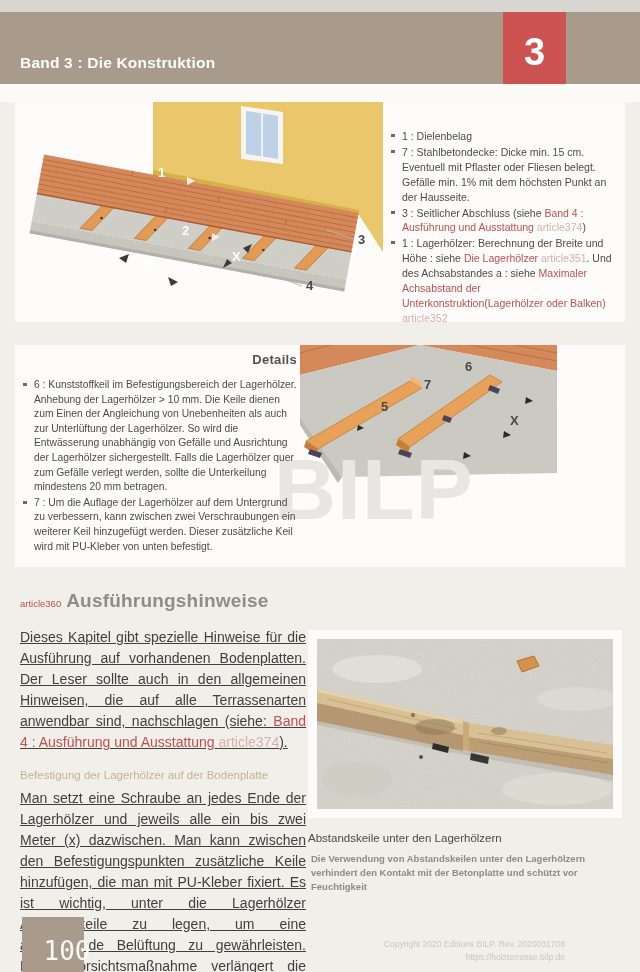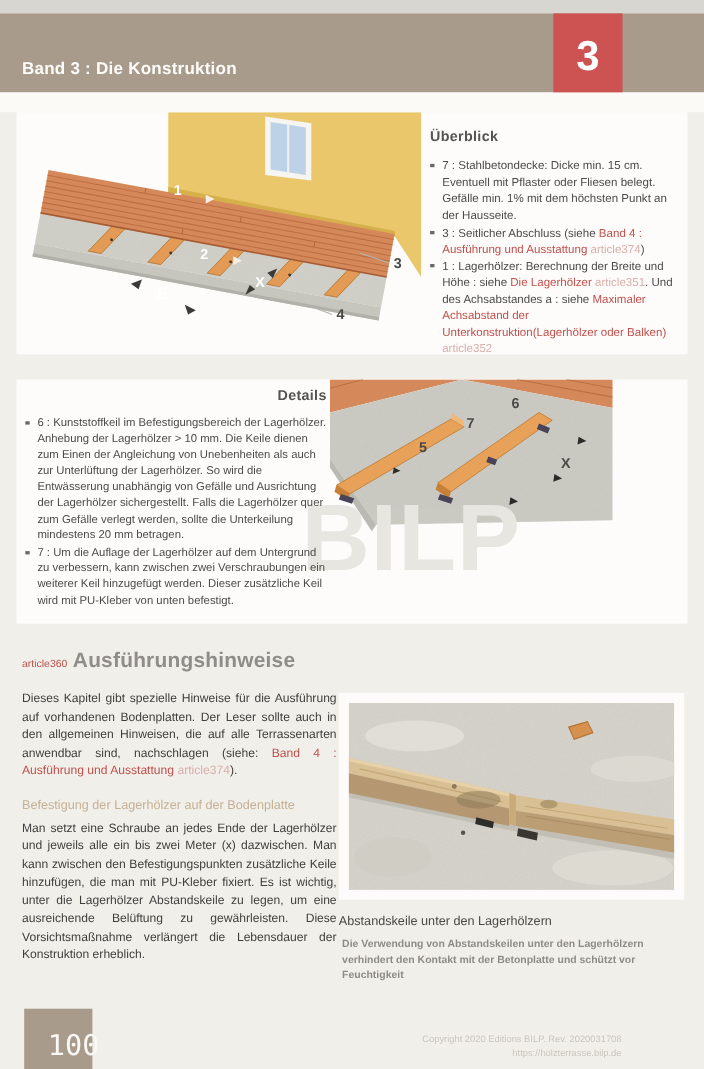--- a/index.html
+++ b/index.html
@@ -34,21 +34,21 @@
   .details-col li { font-size:10.3px; }
   .seg-link { color:#c0514e; }
   .seg-ref  { color:#d9aeab; }
   
   .watermark { position:absolute; left:274px; top:434px; z-index:5; pointer-events:none;
     font-size:86px; font-weight:bold; color:#e8e6e1; letter-spacing:1px; line-height:1; }
   
   .article-sec { position:absolute; left:20px; top:578px; width:286px; }
   .sec-ref { font-size:9.5px; color:#c0514e; margin-right:5px; }
   .sec-title { font-size:19px; font-weight:bold; color:#8f8d89; letter-spacing:.2px; }
-  .para { margin-top:15px; font-size:11px; line-height:1.5; text-align:justify; color:#403f3d; }
+  .para { margin-top:15px; font-size:14px; line-height:1.5; text-align:justify; color:#403f3d;text-decoration:underline; }
   .subhead { margin-top:16px; font-size:11.5px; color:#c5b195; }
   .para.body2 { margin-top:7px; }
   
   .photo-panel { position:absolute; left:308px; top:618px; width:314px; height:188px; background:#fdfcfa; padding:9px; }
   .caption-title { position:absolute; left:308px; top:820px; width:314px; 
     font-size:11.5px; font-weight:normal; color:#4a4947; }
   .caption-text { position:absolute; left:311px; top:840px; width:306px;
     font-size:9.5px; line-height:1.45; color:#8d8b86;font-weight:bold; }
   
   .footer-square { position:absolute; left:22px; top:905px; width:62px; height:67px; background:#a99b8c;
@@ -144,22 +144,22 @@
         <polygon points="163,180 153,175 156,184"></polygon>
       </g>
       <g fill="#4a4947" font-weight="bold" font-size="13">
         <text x="343" y="142">3</text>
         <text x="291" y="188">4</text>
       </g>
       <line x1="312" y1="128" x2="339" y2="137" stroke="#b5b3ae" stroke-width="1"></line>
       <line x1="266" y1="176" x2="287" y2="184" stroke="#b5b3ae" stroke-width="1"></line>
     </svg>
     <div class="overview-col">
-      <div class="side-title">Überblick</div>
       <ul class="doc-list">
+        <li><span>1 : Dielenbelag</span></li>
         <li><span>7 : Stahlbetondecke: Dicke min. 15 cm. Eventuell mit Pflaster oder Fliesen belegt. Gefälle min. 1% mit dem höchsten Punkt an der Hausseite.</span></li>
         <li><span>3 : Seitlicher Abschluss (siehe </span><span class="seg-link">Band 4 : Ausführung und Ausstattung</span><span> </span><span class="seg-ref">article374</span><span>)</span></li>
         <li><span>1 : Lagerhölzer: Berechnung der Breite und Höhe : siehe </span><span class="seg-link">Die Lagerhölzer</span><span> </span><span class="seg-ref">article351</span><span>. Und des Achsabstandes a : siehe </span><span class="seg-link">Maximaler Achsabstand der Unterkonstruktion(Lagerhölzer oder Balken)</span><span> </span><span class="seg-ref">article352</span></li>
       </ul>
     </div>
   </div>
 
   <div class="panel panel2">
     <svg class="fig-details" width="257" height="140" viewBox="0 0 257 140">
 

